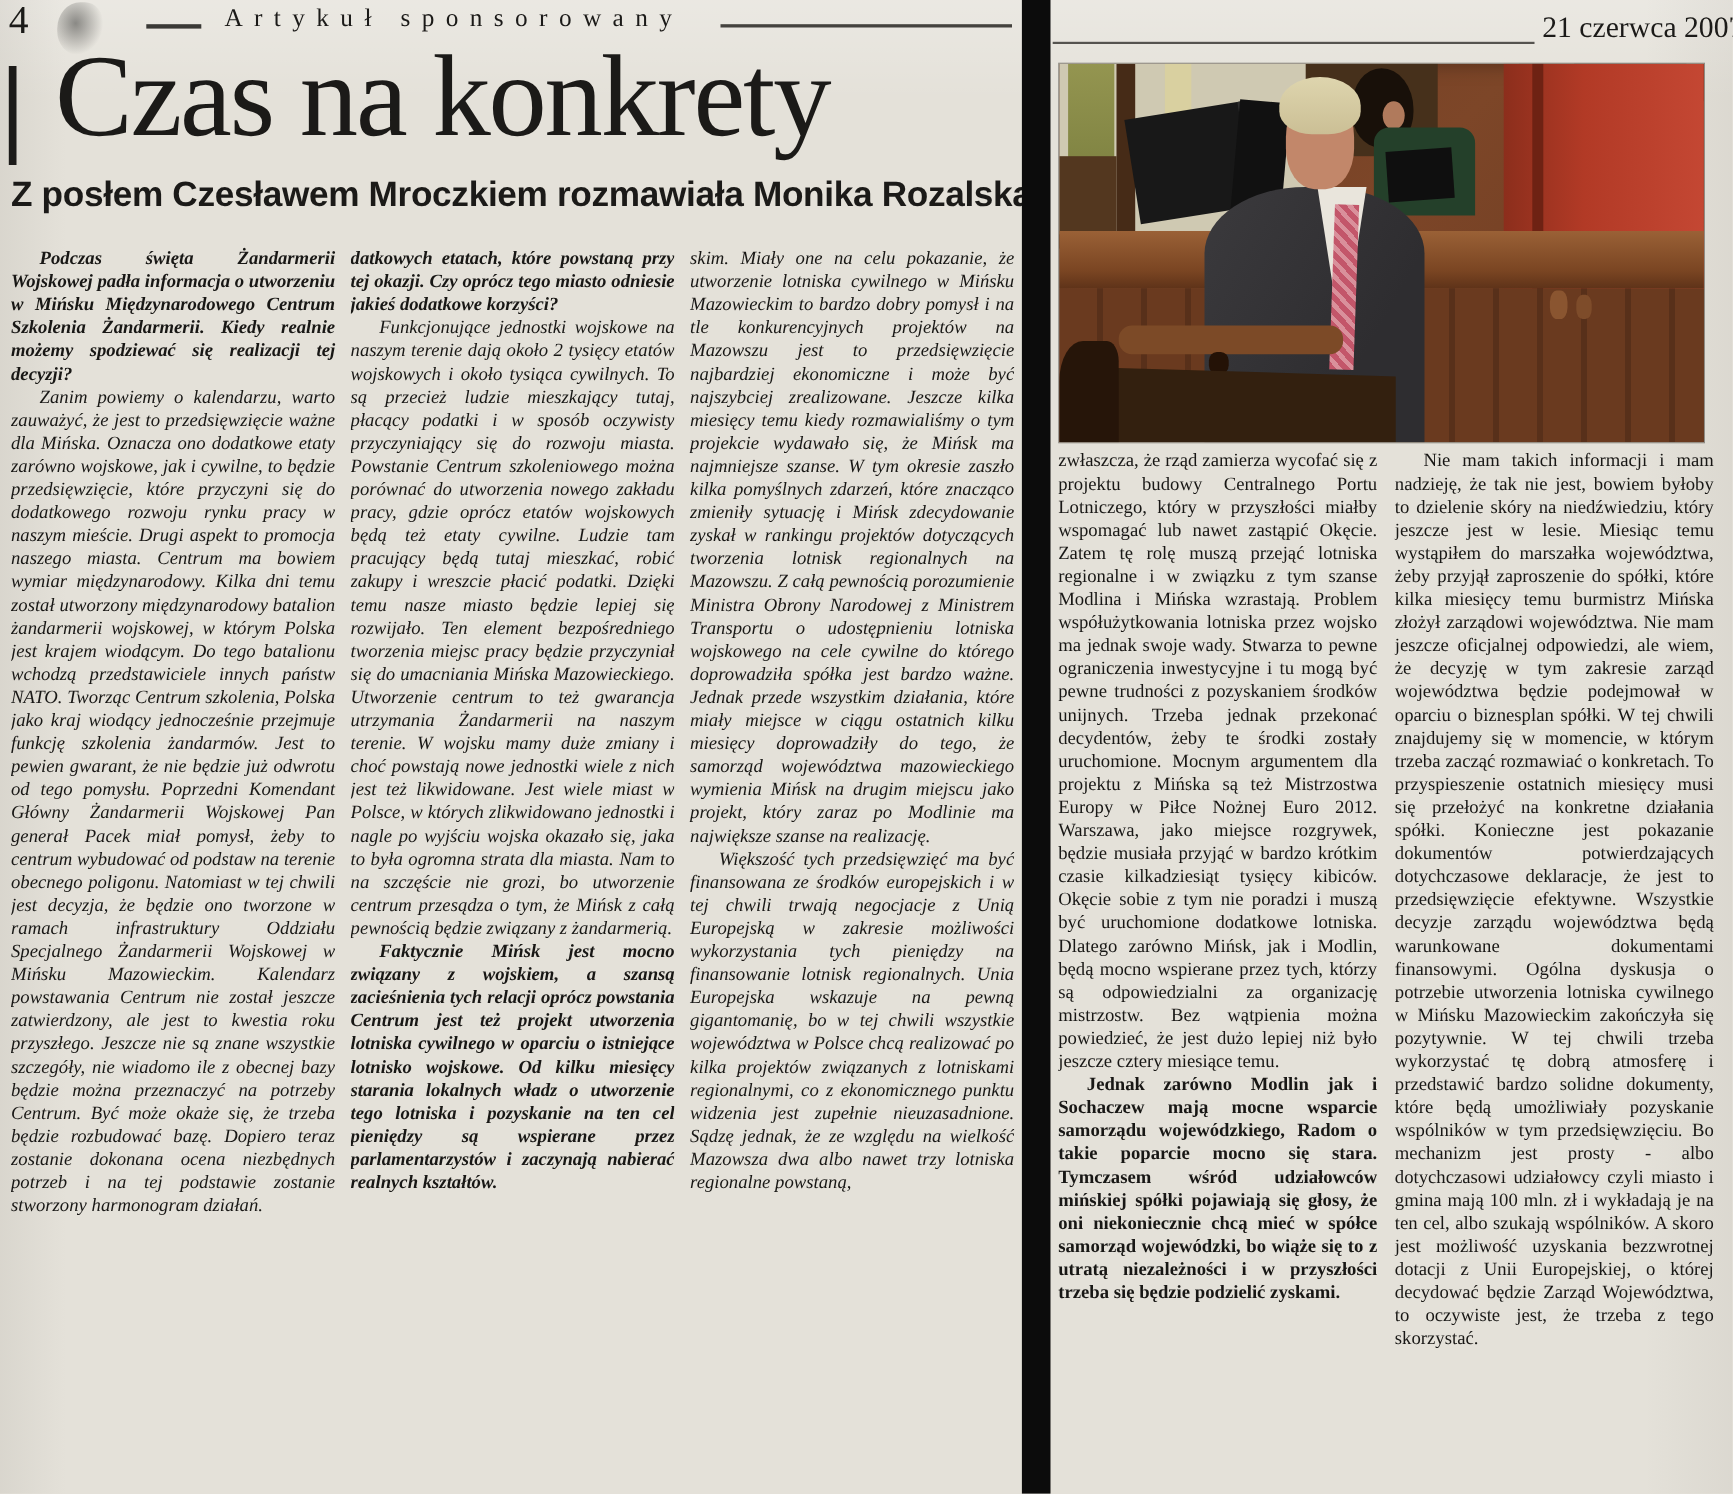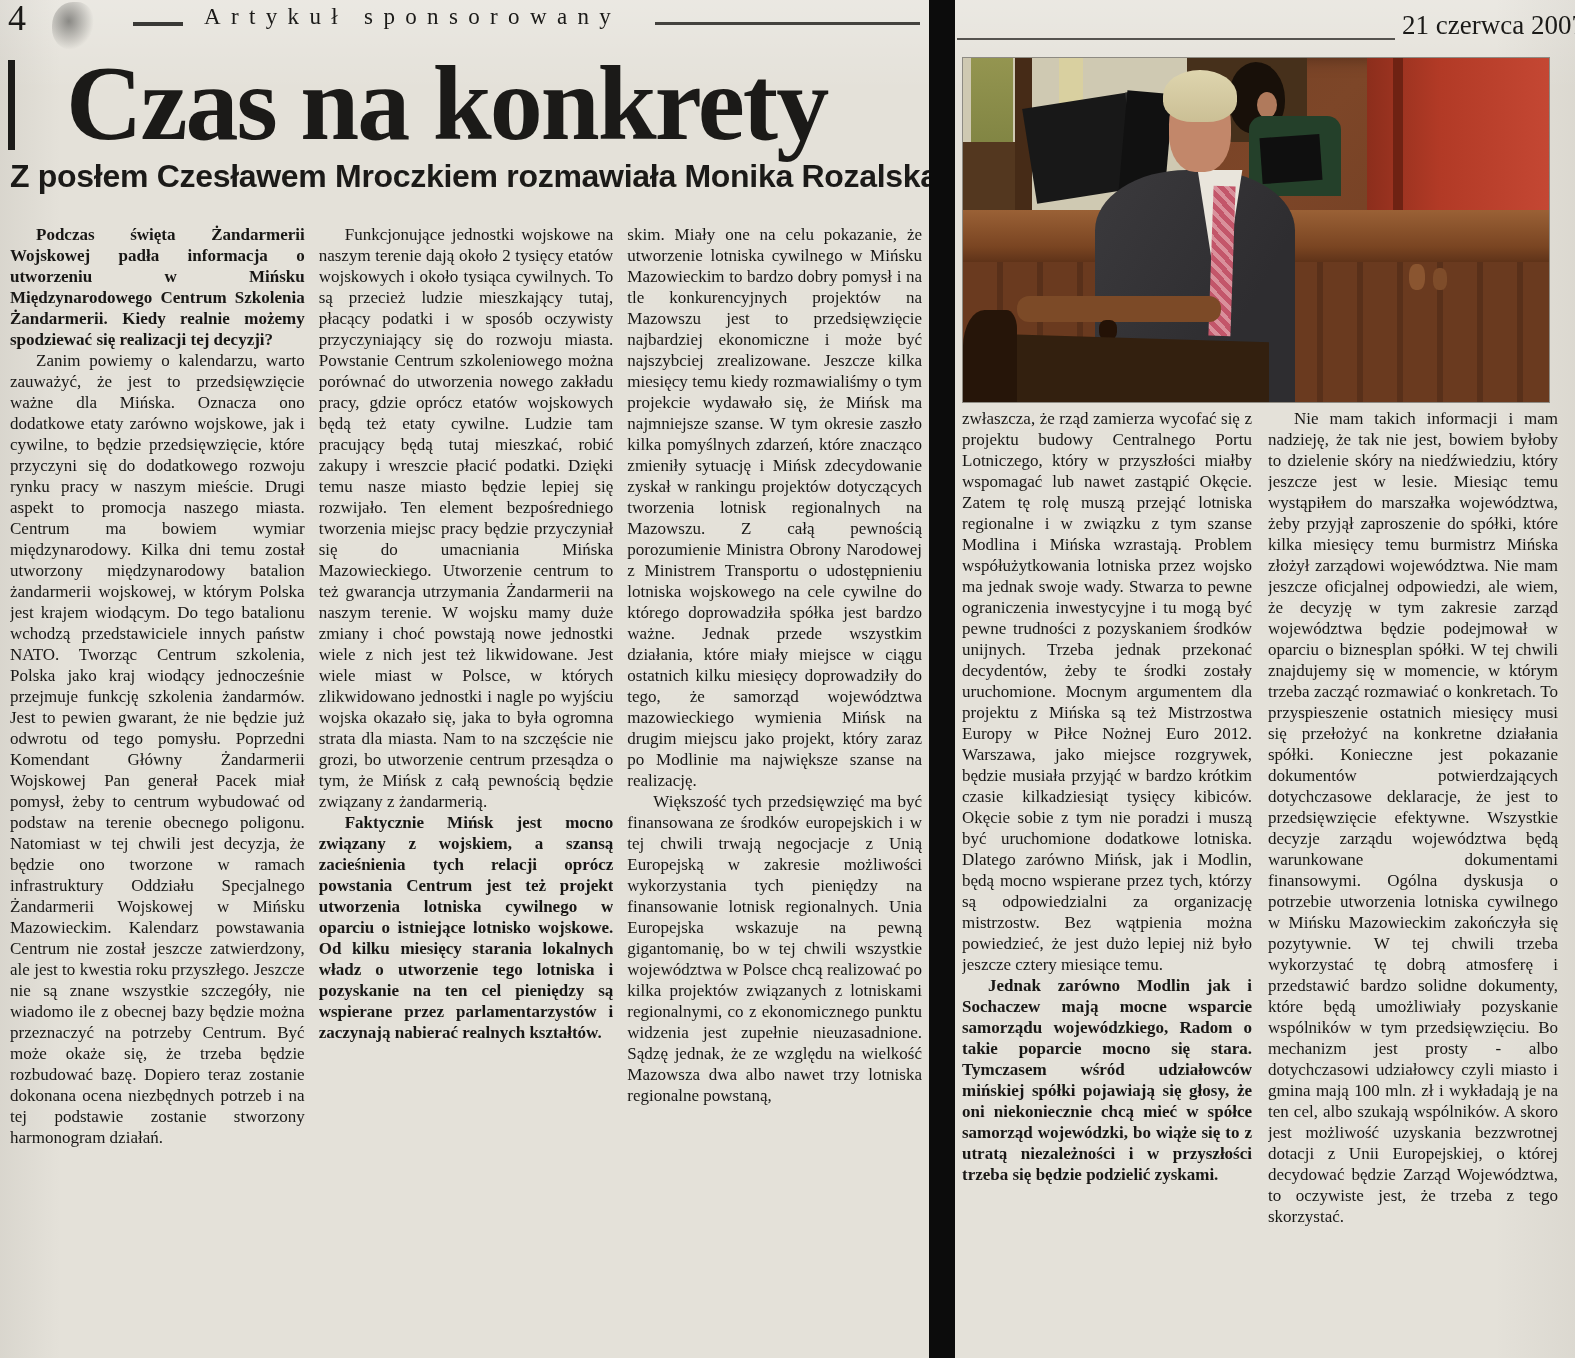--- a/index.html
+++ b/index.html
@@ -38,21 +38,21 @@
     font-size:106px;line-height:1.1;letter-spacing:-2px;white-space:nowrap;
   }
   .byline{
     left:10px;top:158px;font-family:"Liberation Sans", sans-serif;
     font-weight:700;font-size:32px;letter-spacing:-0.3px;white-space:nowrap;
   }
 
   
   .cols-left{
     left:10px;top:224px;width:912px;height:1126px;
-    display:flex;gap:14px;
+    display:flex;gap:14px;font-style:italic;
   }
   .cols-right{
     left:962px;top:408px;width:596px;height:945px;
     display:flex;gap:16px;
   }
   .col{
     flex:1 1 0;overflow:hidden;
     font-size:17px;line-height:21px;text-align:justify;
     color:#181715;
   }
@@ -115,21 +115,21 @@
 
 <div class="abs page-number">4</div>
 <div class="abs ink-smudge"></div>
 <div class="abs header-dash"></div>
 <div class="abs section-header">Artykuł sponsorowany</div>
 <div class="abs header-rule-left"></div>
 <div class="abs date-rule"></div>
 <div class="abs issue-date">21 czerwca 2007</div>
 
 <div class="abs headline-tick"></div>
-<h1 class="abs headline" style="margin:16px;font-weight:700;">Czas na konkrety</h1>
+<h1 class="abs headline" style="margin:0;font-weight:400;">Czas na konkrety</h1>
 <div class="abs byline">Z posłem Czesławem Mroczkiem rozmawiała Monika Rozalska</div>
 
 <div class="abs divider-bar"></div>
 
 <div class="abs photo">
   <div class="shape ph-wall-cream"></div>
   <div class="shape ph-olive-panel"></div>
   <div class="shape ph-chairback"></div>
   <div class="shape ph-wood-strip"></div>
   <div class="shape ph-pale-strip"></div>
@@ -158,20 +158,21 @@
   <div class="shape ph-podium"></div>
   <div class="shape ph-figure-corner"></div>
 </div>
 
 <div class="abs cols-left">
   <div class="col">
     <p class="para bold">Podczas święta Żandarmerii Wojskowej padła informacja o utworzeniu w Mińsku Międzynarodowego Centrum Szkolenia Żandarmerii. Kiedy realnie możemy spodziewać się realizacji tej decyzji?</p>
     <p class="para">Zanim powiemy o kalendarzu, warto zauważyć, że jest to przedsięwzięcie ważne dla Mińska. Oznacza ono dodatkowe etaty zarówno wojskowe, jak i cywilne, to będzie przedsięwzięcie, które przyczyni się do dodatkowego rozwoju rynku pracy w naszym mieście. Drugi aspekt to promocja naszego miasta. Centrum ma bowiem wymiar międzynarodowy. Kilka dni temu został utworzony międzynarodowy batalion żandarmerii wojskowej, w którym Polska jest krajem wiodącym. Do tego batalionu wchodzą przedstawiciele innych państw NATO. Tworząc Centrum szkolenia, Polska jako kraj wiodący jednocześnie przejmuje funkcję szkolenia żandarmów. Jest to pewien gwarant, że nie będzie już odwrotu od tego pomysłu. Poprzedni Komendant Główny Żandarmerii Wojskowej Pan generał Pacek miał pomysł, żeby to centrum wybudować od podstaw na terenie obecnego poligonu. Natomiast w tej chwili jest decyzja, że będzie ono tworzone w ramach infrastruktury Oddziału Specjalnego Żandarmerii Wojskowej w Mińsku Mazowieckim. Kalendarz powstawania Centrum nie został jeszcze zatwierdzony, ale jest to kwestia roku przyszłego. Jeszcze nie są znane wszystkie szczegóły, nie wiadomo ile z obecnej bazy będzie można przeznaczyć na potrzeby Centrum. Być może okaże się, że trzeba będzie rozbudować bazę. Dopiero teraz zostanie dokonana ocena niezbędnych potrzeb i na tej podstawie zostanie stworzony harmonogram działań.</p>
   </div>
   <div class="col">
+    <p class="para bold cont">datkowych etatach, które powstaną przy tej okazji. Czy oprócz tego miasto odniesie jakieś dodatkowe korzyści?</p>
     <p class="para">Funkcjonujące jednostki wojskowe na naszym terenie dają około 2 tysięcy etatów wojskowych i około tysiąca cywilnych. To są przecież ludzie mieszkający tutaj, płacący podatki i w sposób oczywisty przyczyniający się do rozwoju miasta. Powstanie Centrum szkoleniowego można porównać do utworzenia nowego zakładu pracy, gdzie oprócz etatów wojskowych będą też etaty cywilne. Ludzie tam pracujący będą tutaj mieszkać, robić zakupy i wreszcie płacić podatki. Dzięki temu nasze miasto będzie lepiej się rozwijało. Ten element bezpośredniego tworzenia miejsc pracy będzie przyczyniał się do umacniania Mińska Mazowieckiego. Utworzenie centrum to też gwarancja utrzymania Żandarmerii na naszym terenie. W wojsku mamy duże zmiany i choć powstają nowe jednostki wiele z nich jest też likwidowane. Jest wiele miast w Polsce, w których zlikwidowano jednostki i nagle po wyjściu wojska okazało się, jaka to była ogromna strata dla miasta. Nam to na szczęście nie grozi, bo utworzenie centrum przesądza o tym, że Mińsk z całą pewnością będzie związany z żandarmerią.</p>
     <p class="para bold">Faktycznie Mińsk jest mocno związany z wojskiem, a szansą zacieśnienia tych relacji oprócz powstania Centrum jest też projekt utworzenia lotniska cywilnego w oparciu o istniejące lotnisko wojskowe. Od kilku miesięcy starania lokalnych władz o utworzenie tego lotniska i pozyskanie na ten cel pieniędzy są wspierane przez parlamentarzystów i zaczynają nabierać realnych kształtów.</p>
   </div>
   <div class="col">
     <p class="para cont">skim. Miały one na celu pokazanie, że utworzenie lotniska cywilnego w Mińsku Mazowieckim to bardzo dobry pomysł i na tle konkurencyjnych projektów na Mazowszu jest to przedsięwzięcie najbardziej ekonomiczne i może być najszybciej zrealizowane. Jeszcze kilka miesięcy temu kiedy rozmawialiśmy o tym projekcie wydawało się, że Mińsk ma najmniejsze szanse. W tym okresie zaszło kilka pomyślnych zdarzeń, które znacząco zmieniły sytuację i Mińsk zdecydowanie zyskał w rankingu projektów dotyczących tworzenia lotnisk regionalnych na Mazowszu. Z całą pewnością porozumienie Ministra Obrony Narodowej z Ministrem Transportu o udostępnieniu lotniska wojskowego na cele cywilne do którego doprowadziła spółka jest bardzo ważne. Jednak przede wszystkim działania, które miały miejsce w ciągu ostatnich kilku miesięcy doprowadziły do tego, że samorząd województwa mazowieckiego wymienia Mińsk na drugim miejscu jako projekt, który zaraz po Modlinie ma największe szanse na realizację.</p>
     <p class="para">Większość tych przedsięwzięć ma być finansowana ze środków europejskich i w tej chwili trwają negocjacje z Unią Europejską w zakresie możliwości wykorzystania tych pieniędzy na finansowanie lotnisk regionalnych. Unia Europejska wskazuje na pewną gigantomanię, bo w tej chwili wszystkie województwa w Polsce chcą realizować po kilka projektów związanych z lotniskami regionalnymi, co z ekonomicznego punktu widzenia jest zupełnie nieuzasadnione. Sądzę jednak, że ze względu na wielkość Mazowsza dwa albo nawet trzy lotniska regionalne powstaną,</p>
   </div>
 </div>
 
 <div class="abs cols-right">

